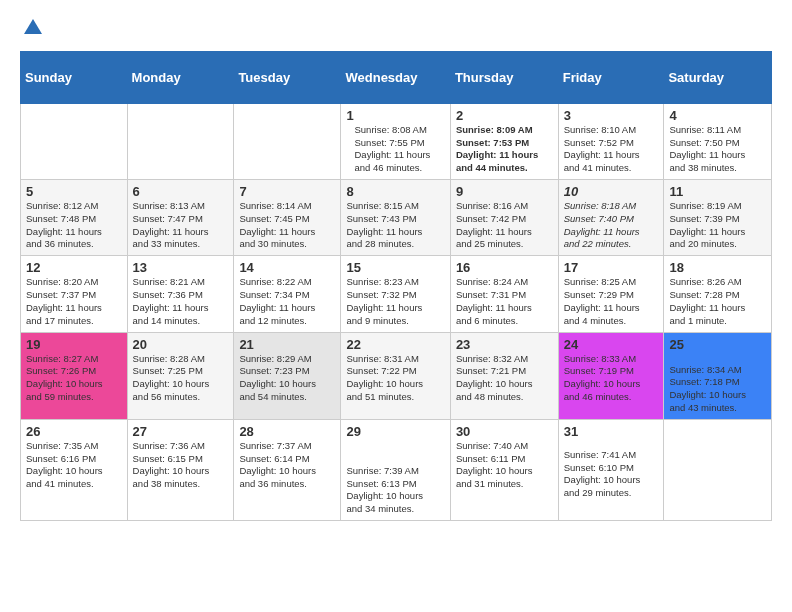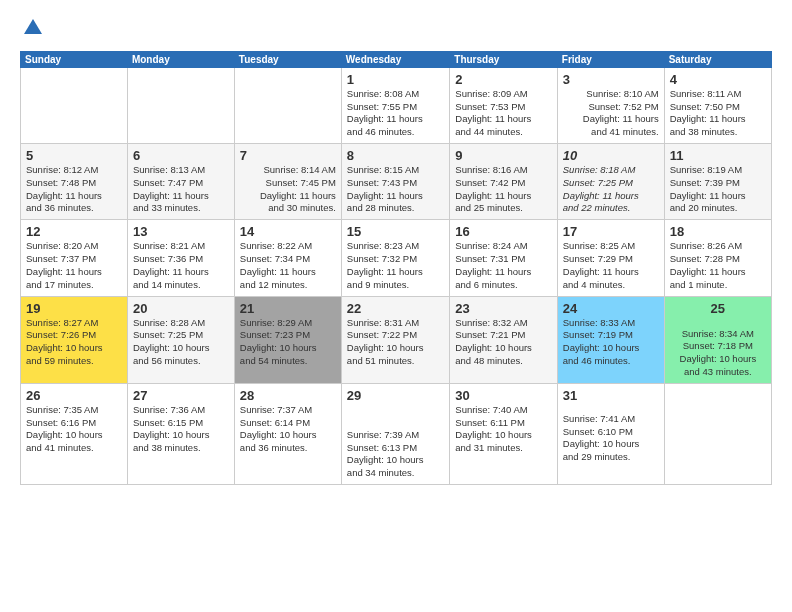--- a/index.html
+++ b/index.html
@@ -52,23 +52,23 @@
       margin-top: 2px;
     }
     .calendar {
       width: 100%;
       border-collapse: collapse;
       border: 1px solid #ccc;
     }
     .calendar th {
       background-color: #2a6db5;
       color: #fff;
-      font-size: 10px;
+      font-size: 13px;
       font-weight: bold;
-      padding: 2px 4px;
+      padding: 18px 4px;
       text-align: left;
       border: 1px solid #2a6db5;
     }
     .calendar td {
       vertical-align: top;
       border: 1px solid #ccc;
       padding: 4px 5px;
       width: 113px;
       min-height: 72px;
       background: #fff;
@@ -125,35 +125,35 @@
           <th>Saturday</th>
         </tr>
     </thead>
     <tbody id="calendar-body">
         <tr>
           <td class="empty-cell"></td>
           <td class="empty-cell"></td>
           <td class="empty-cell"></td>
           <td>
             <span class="day-number">1</span>
-            <div class="day-info" style="white-space: pre-line;">Sunrise: 8:08 AM
+            <div class="day-info" style="white-space: pre-line; margin-left: 8px;">Sunrise: 8:08 AM
 Sunset: 7:55 PM
 Daylight: 11 hours
 and 46 minutes.</div>
           </td>
           <td>
             <span class="day-number">2</span>
-            <div class="day-info" style="white-space: pre-line;">Sunrise: 8:09 AM
+            <div class="day-info" style="white-space: pre-line; font-weight: bold;">Sunrise: 8:09 AM
 Sunset: 7:53 PM
 Daylight: 11 hours
 and 44 minutes.</div>
           </td>
           <td>
             <span class="day-number">3</span>
-            <div class="day-info" style="white-space: pre-line; text-align: right;">Sunrise: 8:10 AM
+            <div class="day-info" style="white-space: pre-line;">Sunrise: 8:10 AM
 Sunset: 7:52 PM
 Daylight: 11 hours
 and 41 minutes.</div>
           </td>
           <td>
             <span class="day-number">4</span>
             <div class="day-info" style="white-space: pre-line;">Sunrise: 8:11 AM
 Sunset: 7:50 PM
 Daylight: 11 hours
 and 38 minutes.</div>
@@ -169,21 +169,21 @@
           </td>
           <td style="background: rgb(245, 245, 245);">
             <span class="day-number">6</span>
             <div class="day-info" style="white-space: pre-line;">Sunrise: 8:13 AM
 Sunset: 7:47 PM
 Daylight: 11 hours
 and 33 minutes.</div>
           </td>
           <td style="background: rgb(245, 245, 245);">
             <span class="day-number">7</span>
-            <div class="day-info" style="white-space: pre-line; text-align: right;">Sunrise: 8:14 AM
+            <div class="day-info" style="white-space: pre-line;">Sunrise: 8:14 AM
 Sunset: 7:45 PM
 Daylight: 11 hours
 and 30 minutes.</div>
           </td>
           <td style="background: rgb(245, 245, 245);">
             <span class="day-number">8</span>
             <div class="day-info" style="white-space: pre-line;">Sunrise: 8:15 AM
 Sunset: 7:43 PM
 Daylight: 11 hours
 and 28 minutes.</div>
@@ -191,21 +191,21 @@
           <td style="background: rgb(245, 245, 245);">
             <span class="day-number">9</span>
             <div class="day-info" style="white-space: pre-line;">Sunrise: 8:16 AM
 Sunset: 7:42 PM
 Daylight: 11 hours
 and 25 minutes.</div>
           </td>
           <td style="background: rgb(245, 245, 245); font-style: italic;">
             <span class="day-number">10</span>
             <div class="day-info" style="white-space: pre-line;">Sunrise: 8:18 AM
-Sunset: 7:25 PM
+Sunset: 7:40 PM
 Daylight: 11 hours
 and 22 minutes.</div>
           </td>
           <td style="background: rgb(245, 245, 245);">
             <span class="day-number">11</span>
             <div class="day-info" style="white-space: pre-line;">Sunrise: 8:19 AM
 Sunset: 7:39 PM
 Daylight: 11 hours
 and 20 minutes.</div>
           </td>
@@ -255,63 +255,63 @@
           </td>
           <td>
             <span class="day-number">18</span>
             <div class="day-info" style="white-space: pre-line;">Sunrise: 8:26 AM
 Sunset: 7:28 PM
 Daylight: 11 hours
 and 1 minute.</div>
           </td>
         </tr>
         <tr>
-          <td style="background: #fde047;">
+          <td style="background: #ec4899;">
             <span class="day-number">19</span>
             <div class="day-info" style="white-space: pre-line;">Sunrise: 8:27 AM
 Sunset: 7:26 PM
 Daylight: 10 hours
 and 59 minutes.</div>
           </td>
           <td style="background: rgb(245, 245, 245);">
             <span class="day-number">20</span>
             <div class="day-info" style="white-space: pre-line;">Sunrise: 8:28 AM
 Sunset: 7:25 PM
 Daylight: 10 hours
 and 56 minutes.</div>
           </td>
-          <td style="background: #a3a3a3;">
+          <td style="background: #e5e5e5;">
             <span class="day-number">21</span>
             <div class="day-info" style="white-space: pre-line;">Sunrise: 8:29 AM
 Sunset: 7:23 PM
 Daylight: 10 hours
 and 54 minutes.</div>
           </td>
           <td style="background: rgb(245, 245, 245);">
             <span class="day-number">22</span>
             <div class="day-info" style="white-space: pre-line;">Sunrise: 8:31 AM
 Sunset: 7:22 PM
 Daylight: 10 hours
 and 51 minutes.</div>
           </td>
           <td style="background: rgb(245, 245, 245);">
             <span class="day-number">23</span>
             <div class="day-info" style="white-space: pre-line;">Sunrise: 8:32 AM
 Sunset: 7:21 PM
 Daylight: 10 hours
 and 48 minutes.</div>
           </td>
-          <td style="background: #7dd3fc; margin-top: 28px;">
+          <td style="background: #d946ef; margin-top: 28px;">
             <span class="day-number">24</span>
             <div class="day-info" style="white-space: pre-line;">Sunrise: 8:33 AM
 Sunset: 7:19 PM
 Daylight: 10 hours
 and 46 minutes.</div>
           </td>
-          <td style="background: #86efac; text-align: center;">
+          <td style="background: #3b82f6;">
             <span class="day-number">25</span>
             <div class="day-info" style="white-space: pre-line; margin-top: 12px;">Sunrise: 8:34 AM
 Sunset: 7:18 PM
 Daylight: 10 hours
 and 43 minutes.</div>
           </td>
         </tr>
         <tr>
           <td>
             <span class="day-number">26</span>

